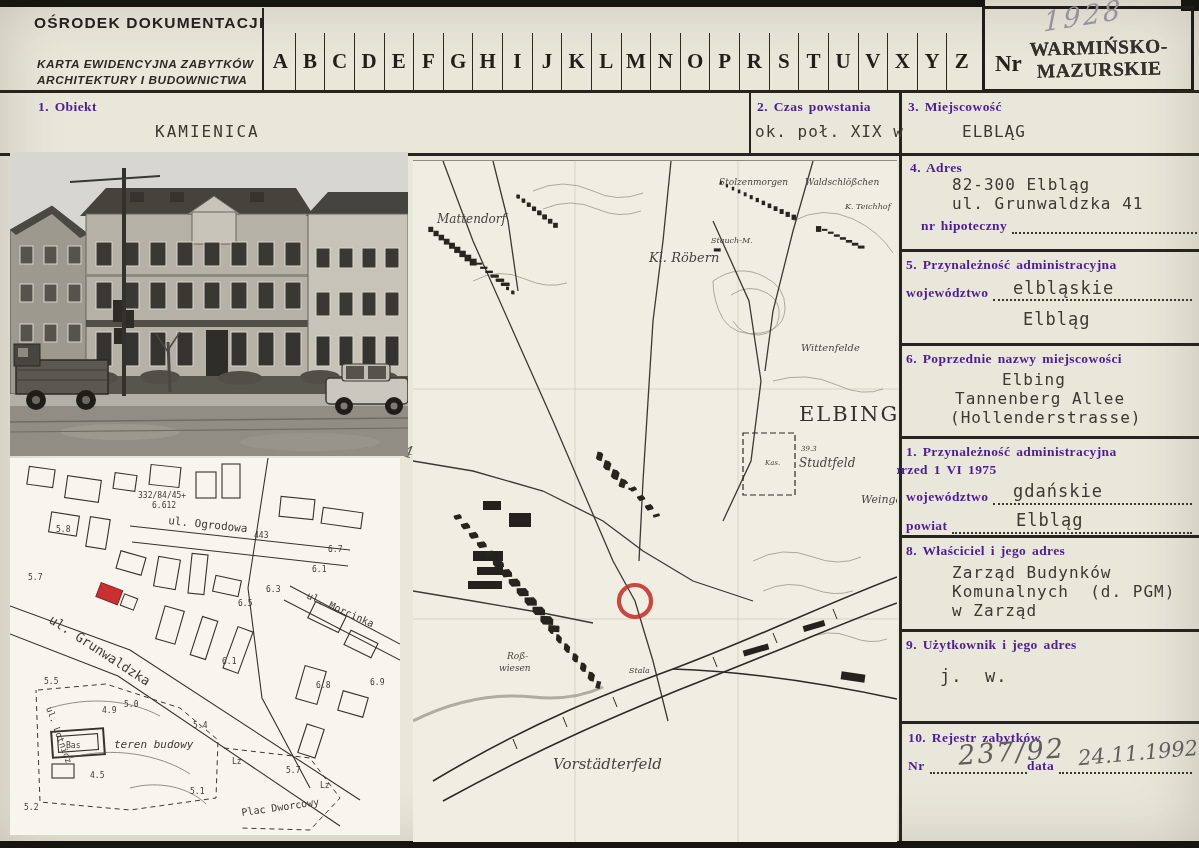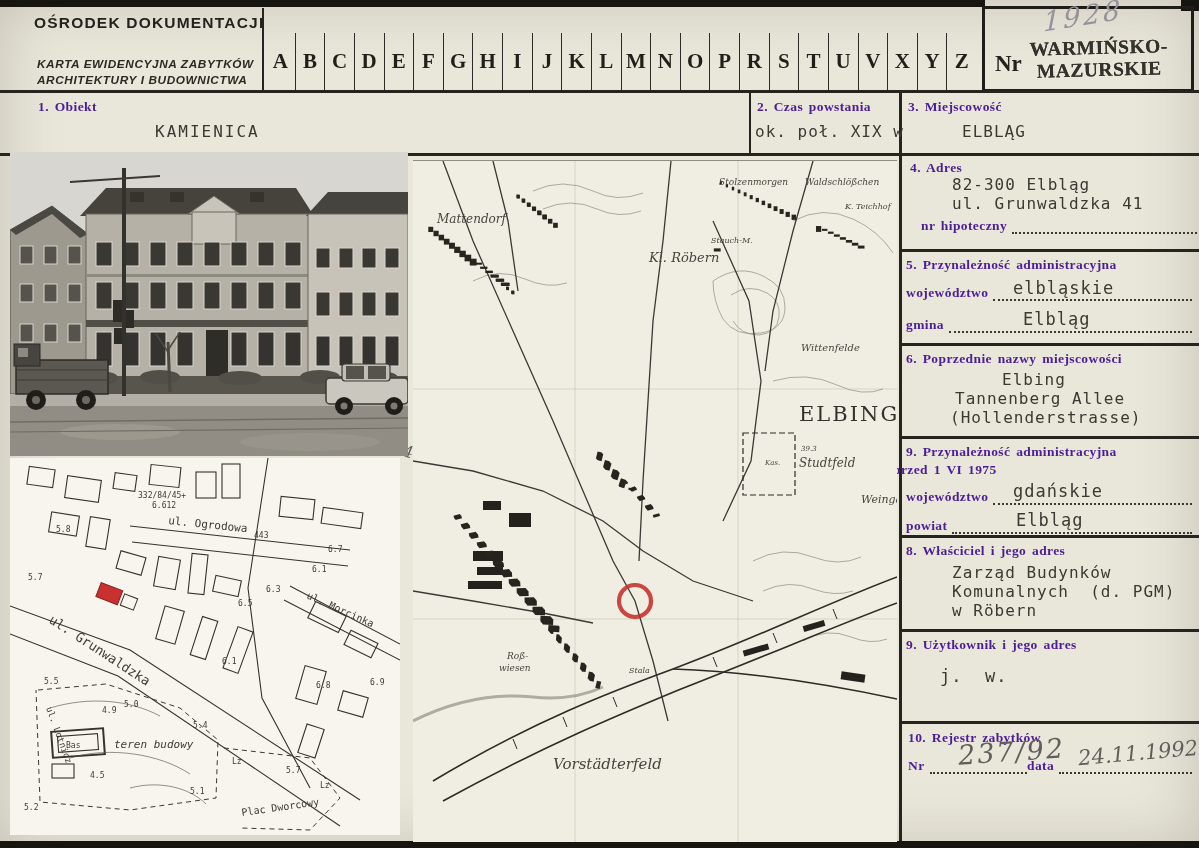--- a/index.html
+++ b/index.html
@@ -121,48 +121,44 @@
     <span class="flabel">nr hipoteczny</span>
     <span class="dots"></span>
   </div>
 
   <div class="abs flabel" style="left:906px;top:257px;">5. Przynależność administracyjna</div>
   <div class="abs dotrow" style="left:906px;top:285px;width:286px;">
     <span class="flabel">województwo</span>
     <span class="dots"></span>
   </div>
   <div class="abs typed" style="left:1013px;top:278px;font-size:17px;text-align:right;">elbląskie</div>
-  <div class="abs dotrow" style="left:906px;top:317px;width:286px;">
-    <span class="flabel">gmina</span>
-    <span class="dots"></span>
-  </div>
   <div class="abs typed" style="left:1023px;top:309px;font-size:17px;">Elbląg</div>
 
   <div class="abs flabel" style="left:906px;top:351px;text-align:right;">6. Poprzednie nazwy miejscowości</div>
   <div class="abs typed" style="left:1002px;top:370px;">Elbing</div>
   <div class="abs typed" style="left:955px;top:389px;">Tannenberg Allee</div>
   <div class="abs typed" style="left:950px;top:408px;">(Hollenderstrasse)</div>
 
-  <div class="abs flabel" style="left:906px;top:444px;">9. Przynależność administracyjna</div>
+  <div class="abs flabel" style="left:906px;top:444px;">1. Przynależność administracyjna</div>
   <div class="abs flabel" style="left:893px;top:462px;">przed 1 VI 1975</div>
   <div class="abs dotrow" style="left:906px;top:489px;width:286px;">
     <span class="flabel">województwo</span>
     <span class="dots"></span>
   </div>
   <div class="abs typed" style="left:1013px;top:481px;font-size:17px;">gdańskie</div>
   <div class="abs dotrow" style="left:906px;top:518px;width:286px;">
     <span class="flabel">powiat</span>
     <span class="dots"></span>
   </div>
   <div class="abs typed" style="left:1016px;top:510px;font-size:17px;">Elbląg</div>
 
   <div class="abs flabel" style="left:906px;top:543px;">8. Właściciel i jego adres</div>
   <div class="abs typed" style="left:952px;top:563px;">Zarząd Budynków</div>
   <div class="abs typed" style="left:952px;top:582px;">Komunalnych  (d. PGM)</div>
-  <div class="abs typed" style="left:952px;top:601px;">w Röbern</div>
+  <div class="abs typed" style="left:952px;top:601px;">w Zarząd</div>
 
   <div class="abs flabel" style="left:906px;top:637px;">9. Użytkownik i jego adres</div>
   <div class="abs typed" style="left:940px;top:666px;font-size:17px;">j.  w.</div>
 
   <div class="abs flabel" style="left:908px;top:730px;">10. Rejestr zabytków</div>
   <div class="abs dotrow" style="left:908px;top:758px;width:284px;">
     <span class="flabel">Nr</span>
     <span class="dots" style="flex:1.1;"></span>
     <span class="flabel">data</span>
     <span class="dots" style="flex:1.5;"></span>

